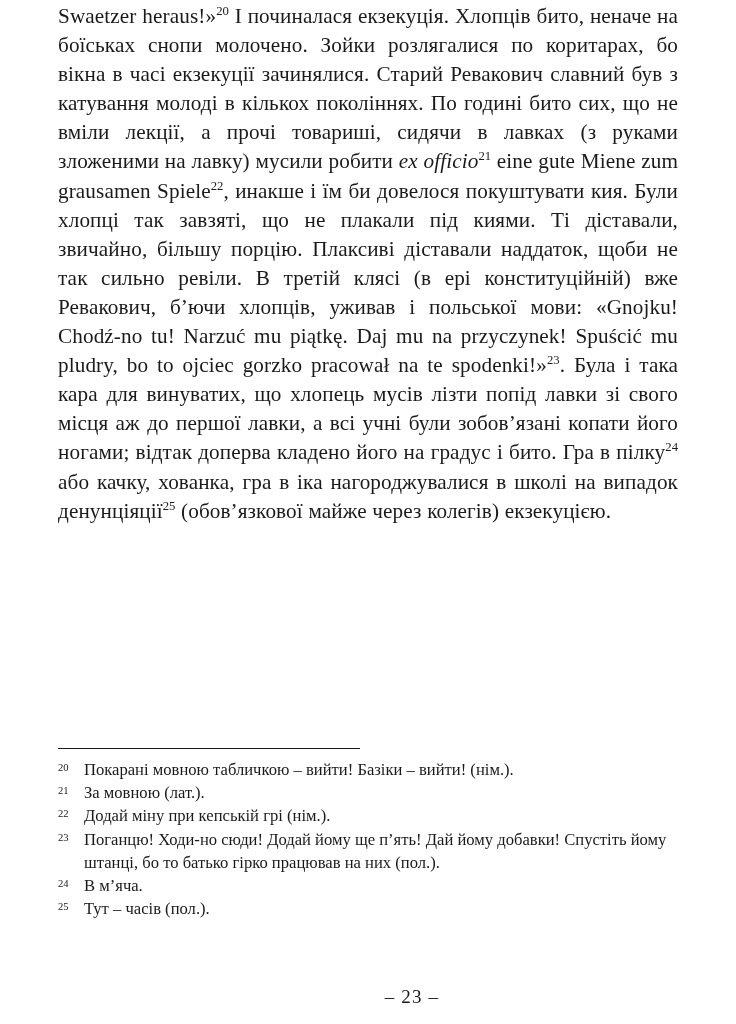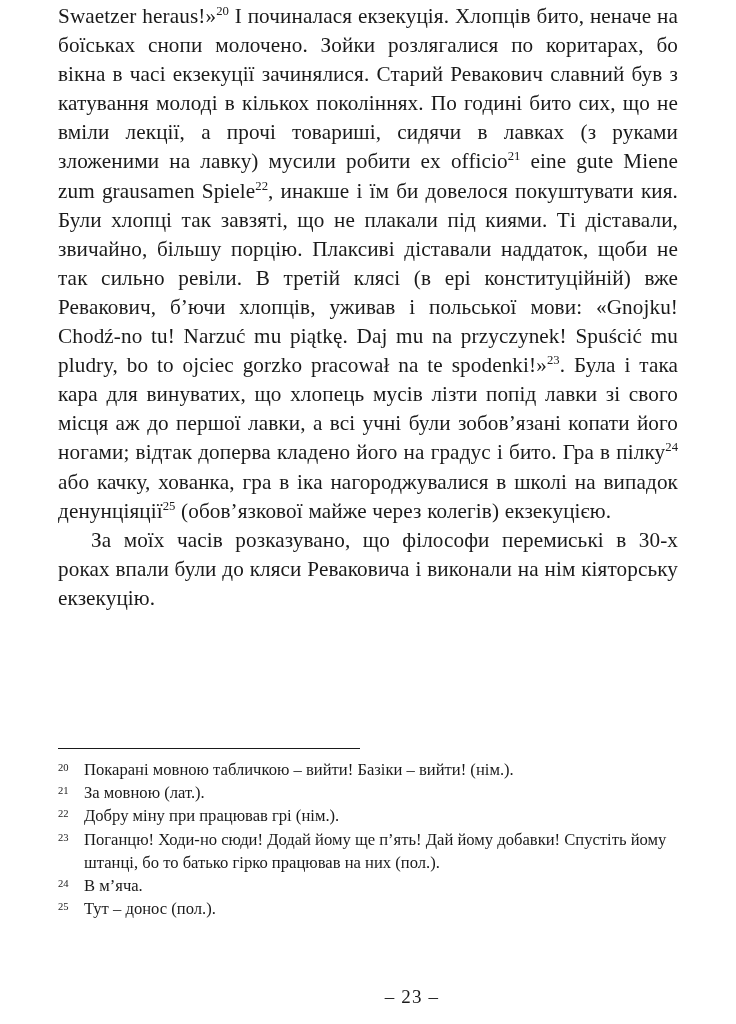--- a/index.html
+++ b/index.html
@@ -41,21 +41,21 @@
     -webkit-hyphens: none;
     hyphens: none;
     letter-spacing: 0.005em;
     word-spacing: 0.01em;
   }
   .para + .para {
     text-indent: 33px;
   }
   .para.first { text-indent: 0; }
 
-  .ital { }
+  .ital { font-style: italic; }
 
   sup.fn {
     font-size: 0.60em;
     vertical-align: super;
     line-height: 0;
     letter-spacing: 0;
   }
 
   
   .footnotes {
@@ -110,48 +110,47 @@
     padding-left: 44px;
   }
 </style>
 </head>
 <body>
 
 <div class="page">
 
   <div class="body-block">
     <p class="para first">Swaetzer heraus!»<sup class="fn">20</sup> I починалася екзекуція. Хлопців бито, неначе на боїськах снопи молочено. Зойки розлягалися по коритарах, бо вікна в часі екзекуції зачинялися. Старий Ревакович славний був з катування молоді в кількох поколіннях. По годині бито сих, що не вміли лекції, а прочі товариші, сидячи в лавках (з руками зложеними на лавку) мусили робити <span class="ital">ex officio</span><sup class="fn">21</sup> eine gute Miene zum grausamen Spiele<sup class="fn">22</sup>, инакше і їм би довелося покуштувати кия. Були хлопці так завзяті, що не плакали під киями. Ті діставали, звичайно, більшу порцію. Плаксиві діставали наддаток, щоби не так сильно ревіли. В третій клясі (в ері конституційній) вже Ревакович, б’ючи хлопців, уживав і польської мови: «Gnojku! Chodź-no tu! Narzuć mu piątkę. Daj mu na przyczynek! Spuścić mu pludry, bo to ojciec gorzko pracował na te spodenki!»<sup class="fn">23</sup>. Була і така кара для винуватих, що хлопець мусів лізти попід лавки зі свого місця аж до першої лавки, а всі учні були зобов’язані копати його ногами; відтак доперва кладено його на градус і бито. Гра в пілку<sup class="fn">24</sup> або качку, хованка, гра в іка нагороджувалися в школі на випадок денунціяції<sup class="fn">25</sup> (обов’язкової майже через колегів) екзекуцією.</p>
-    <p class="para">За моїх часів розказувано, що філософи перемиські в 30-х роках впали були до кляси Реваковича і виконали на нім кіяторську екзекуцію.</p>
   </div>
 
   <div class="footnotes">
     <div class="fn-rule"></div>
     <div class="fn-list">
         <div class="fn-item">
           <span class="fn-num">20</span>
           <span class="fn-text">Покарані мовною табличкою – вийти! Базіки – вийти! (нім.).</span>
         </div>
         <div class="fn-item">
           <span class="fn-num">21</span>
           <span class="fn-text">За мовною (лат.).</span>
         </div>
         <div class="fn-item">
           <span class="fn-num">22</span>
-          <span class="fn-text">Добру міну при працював грі (нім.).</span>
+          <span class="fn-text">Додай міну при кепській грі (нім.).</span>
         </div>
         <div class="fn-item">
           <span class="fn-num">23</span>
           <span class="fn-text">Поганцю! Ходи-но сюди! Додай йому ще п’ять! Дай йому добавки! Спустіть йому штанці, бо то батько гірко працював на них (пол.).</span>
         </div>
         <div class="fn-item">
           <span class="fn-num">24</span>
           <span class="fn-text">В м’яча.</span>
         </div>
         <div class="fn-item">
           <span class="fn-num">25</span>
-          <span class="fn-text">Тут – донос (пол.).</span>
+          <span class="fn-text">Тут – часів (пол.).</span>
         </div>
       </div>
   </div>
 
   <div class="page-number">– 23 –</div>
 
 </div>
 
 </body></html>

